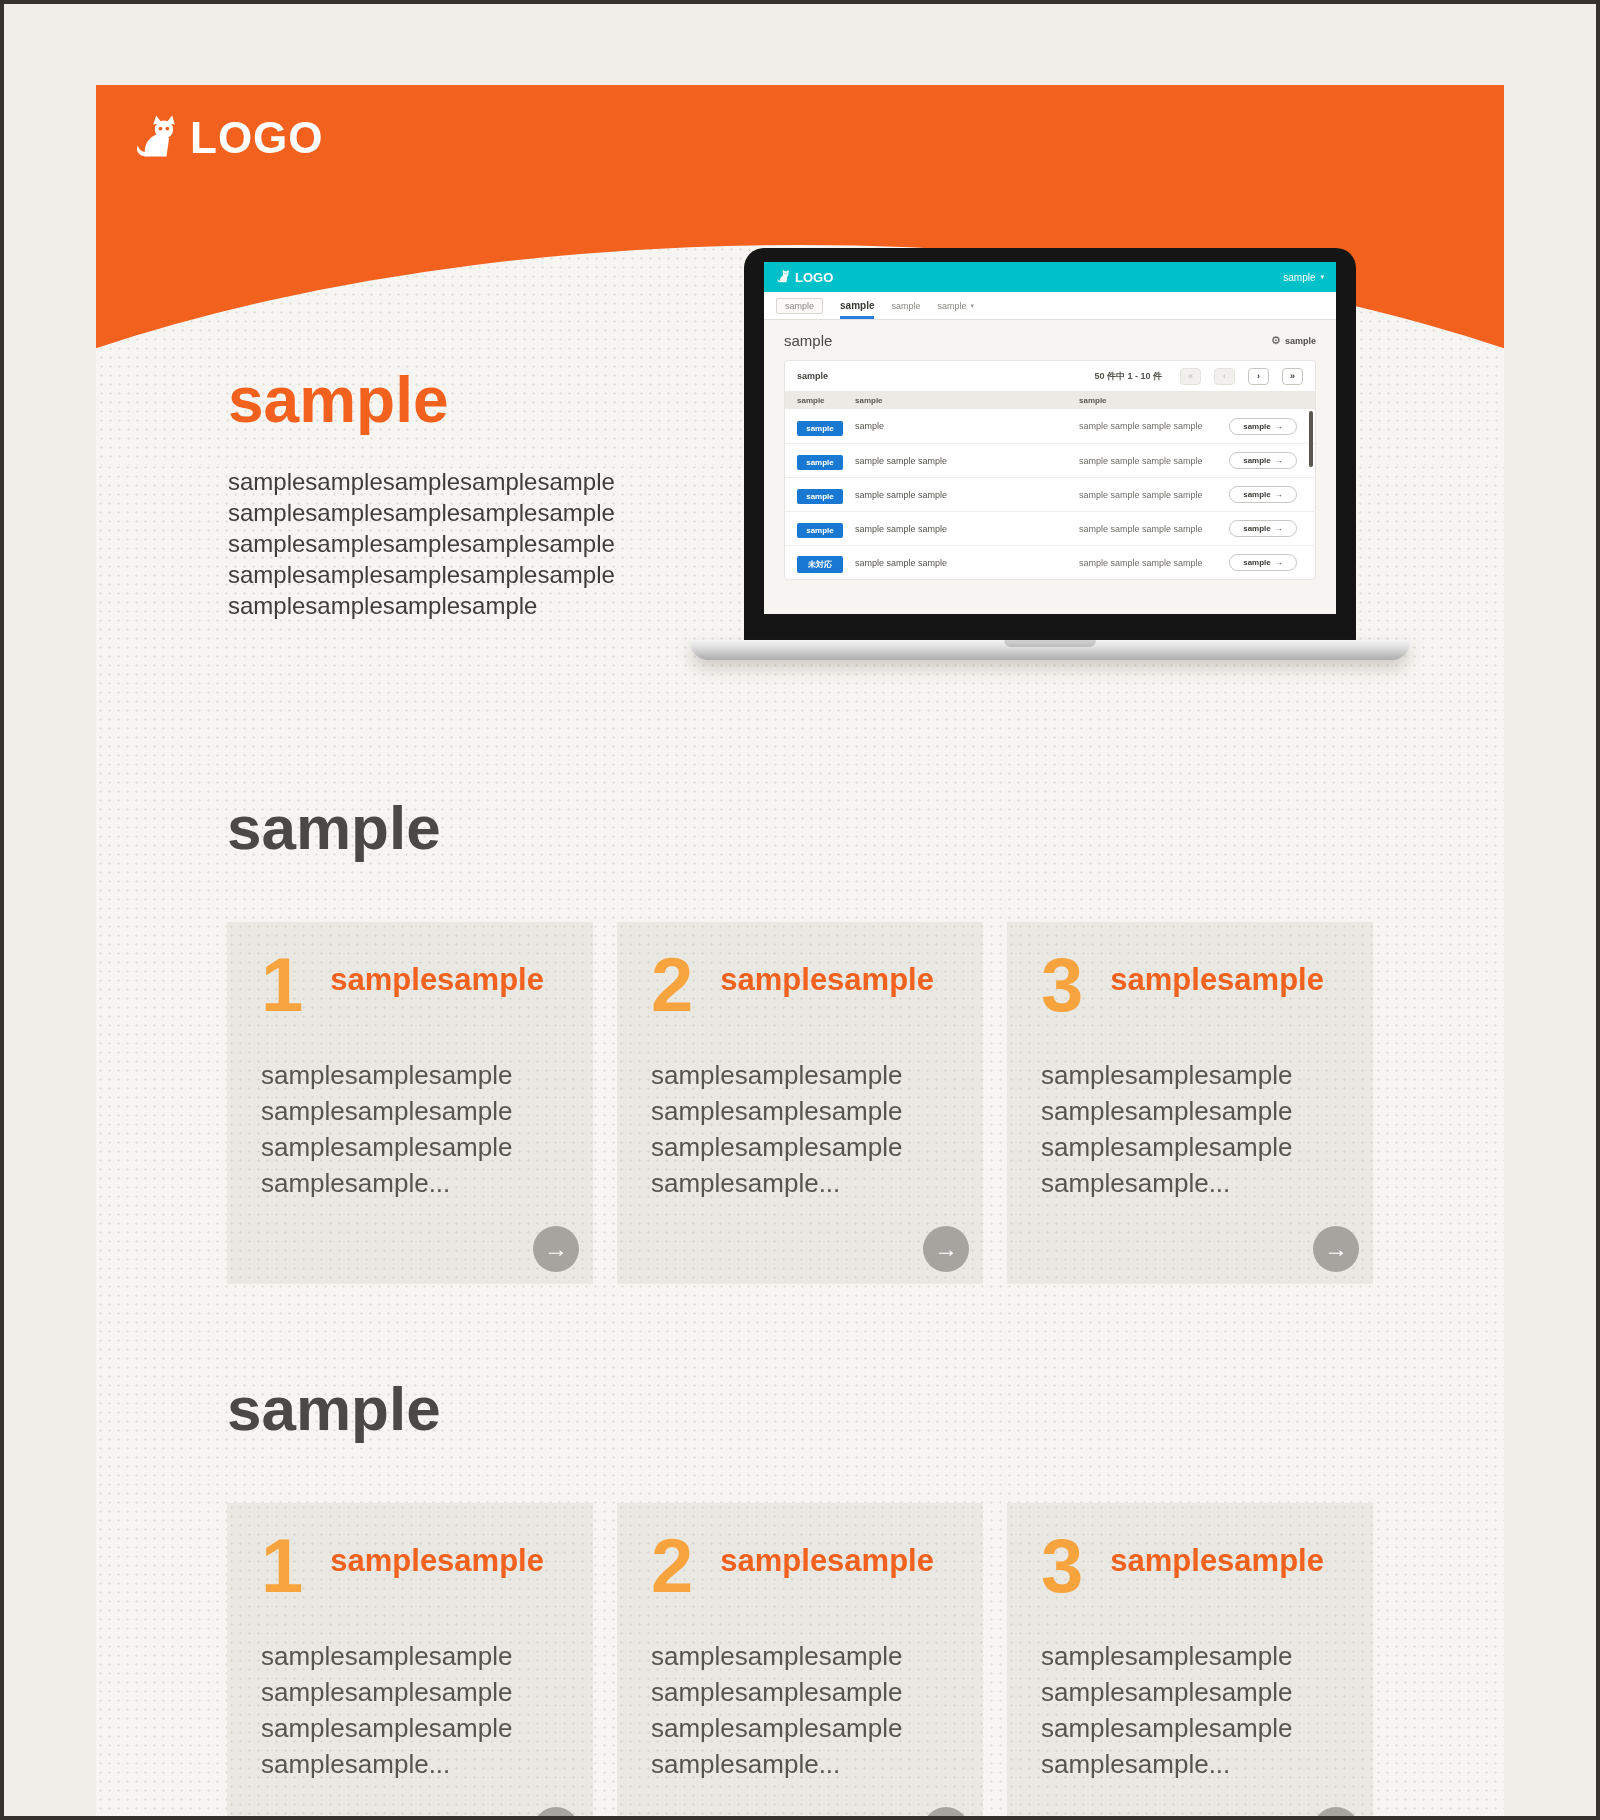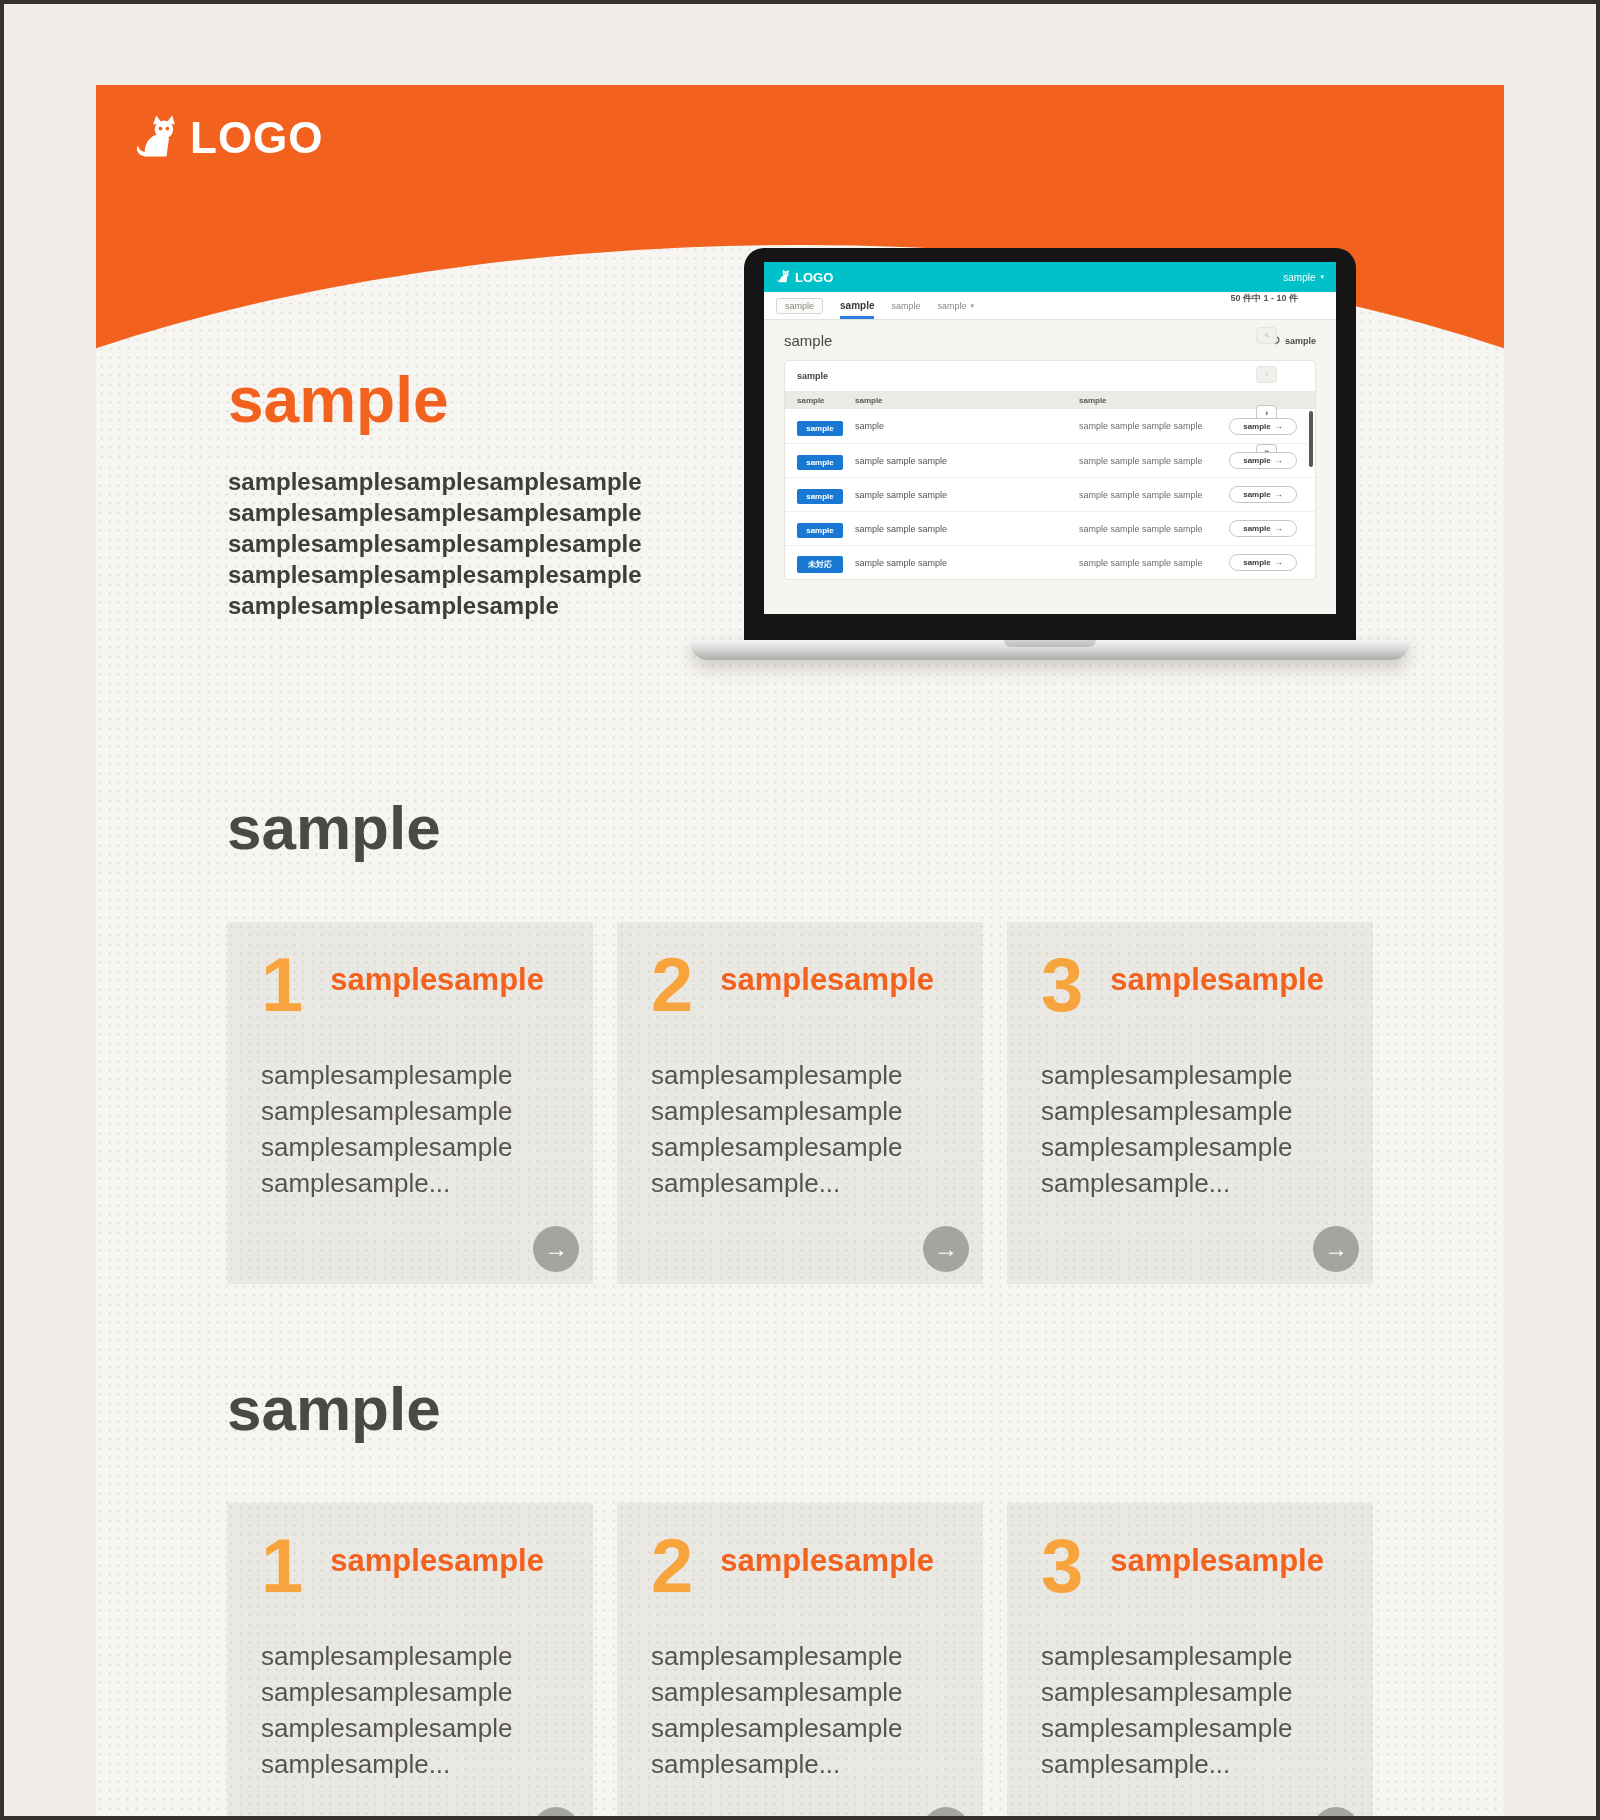--- a/index.html
+++ b/index.html
@@ -30,21 +30,21 @@
     background: #F2611E; overflow: hidden;
   }
   .hero-curve {
     position: absolute; left: -30%; width: 160%; top: 160px; height: 940px;
     border-radius: 50%;
   }
   .brand { position: absolute; left: 36px; top: 28px; display: flex; align-items: center; gap: 12px; z-index: 2; }
   .brand-text { color: #fff; font-weight: bold; font-size: 44px; letter-spacing: 1px; }
   .hero-text { position: absolute; left: 132px; top: 283px; width: 500px; z-index: 2; }
   .hero-title { color: #F2611E; font-size: 64px; font-weight: bold; line-height: 1.02; }
-  .hero-par { margin-top: 33px; font-size: 24px; line-height: 31px; color: #3F3D39; font-weight: bold; }
+  .hero-par { margin-top: 33px; font-size: 24px; line-height: 31px; color: #3F3D39; }
   
   .laptop { position: absolute; left: 594px; top: 163px; width: 720px; z-index: 3; }
   .bezel {
     width: 612px; margin: 0 auto; height: 392px; background: #151515;
     border-radius: 20px 20px 0 0; padding: 14px 20px 26px;
   }
   .screen { width: 100%; height: 100%; background: #F6F5F1; display: flex; flex-direction: column; overflow: hidden; }
   .appbar { flex: 0 0 30px; background: #00C0CA; display: flex; justify-content: space-between; align-items: center; padding: 0 12px; }
   .app-logo { color: #fff; font-weight: bold; font-size: 13px; display: flex; align-items: center; gap: 5px; }
   .app-user { color: #FDFEFE; font-size: 10px; display: flex; align-items: center; gap: 5px; }
@@ -55,21 +55,21 @@
   .tab--active { font-size: 10px; font-weight: bold; color: #3A3834; border-bottom-color: #2A7DE1; }
   .tab .tcaret { font-size: 7px; margin-left: 4px; color: #9C9A95; }
   .appbody { flex: 1; padding: 12px 20px 0; }
   .appbody-head { display: flex; justify-content: space-between; align-items: center; }
   .app-title { font-size: 15px; color: #4A4844; }
   .app-settings { font-size: 9px; font-weight: bold; color: #504E49; display: flex; align-items: center; gap: 4px; }
   .app-settings .gear { font-size: 11px; font-weight: normal; }
   .listcard { margin-top: 11px; background: #fff; border: 1px solid #E7E5E0; border-radius: 4px; position: relative; }
   .listcard-head { height: 30px; display: flex; justify-content: space-between; align-items: center; padding: 0 12px; }
   .lc-title { font-size: 9px; font-weight: bold; color: #45433F; }
-  .lc-pager { display: flex; align-items: center; gap: 22px; flex-direction: column; }
+  .lc-pager { display: flex; align-items: center; gap: 13px; }
   .lc-count { font-size: 9px; color: #55534E; margin-right: 5px; font-weight: bold; }
   .pgbtn { width: 21px; height: 17px; border-radius: 4px; display: flex; align-items: center; justify-content: center; font-size: 9px; }
   .pgbtn--off { background: #F2F0ED; border: 1px solid #E5E3DF; color: #BBB8B2; }
   .pgbtn--on { background: #fff; border: 1px solid #C9C6C1; color: #45433F; font-weight: bold; }
   .thead { height: 18px; background: #ECEAE4; display: flex; align-items: center; padding: 0 12px; font-size: 8px; font-weight: bold; color: #5B5954; }
   .col-badge { width: 58px; }
   .col-main { flex: 1; }
   .col-detail { width: 150px; }
   .col-action { width: 74px; }
   .trow { height: 34px; display: flex; align-items: center; padding: 0 12px; border-top: 1px solid #F0EEEA; }

